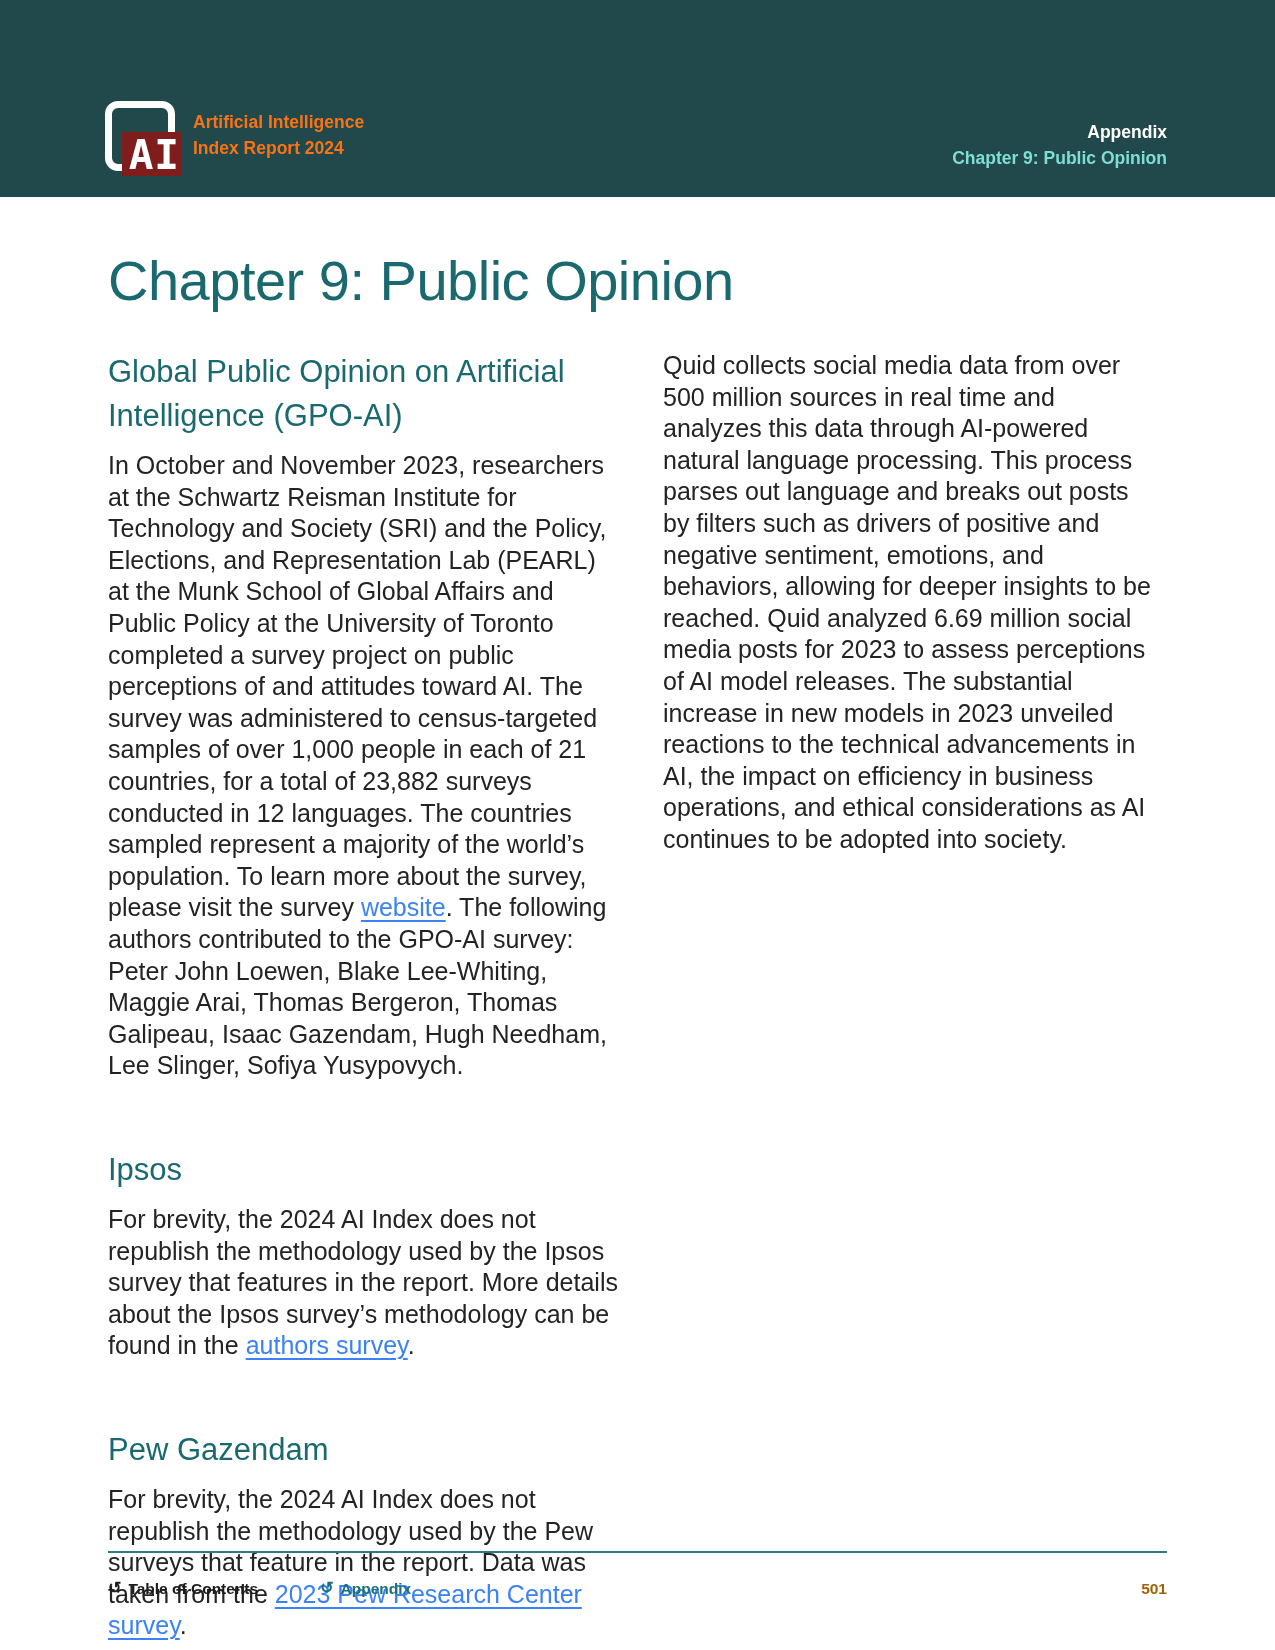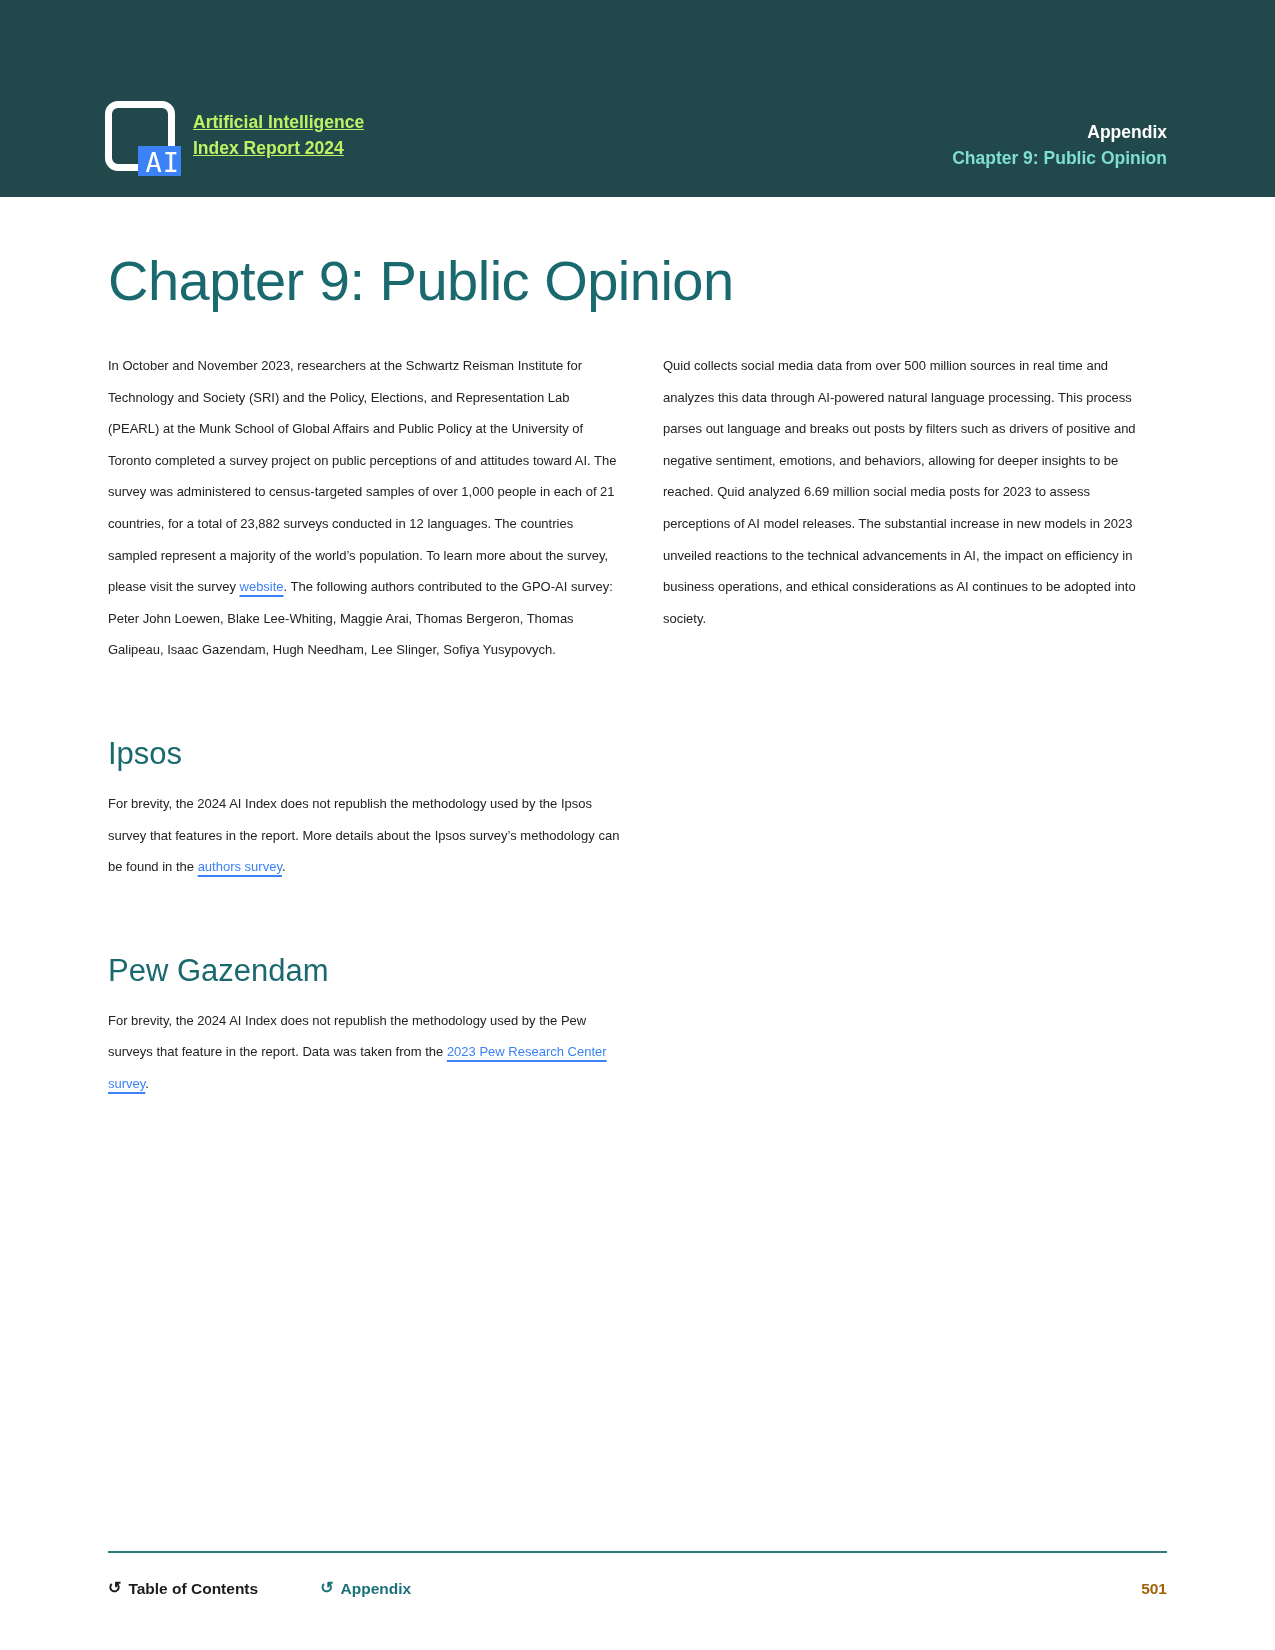--- a/index.html
+++ b/index.html
@@ -24,34 +24,33 @@
   }
   .brand { display:flex; align-items:center; gap:18px; }
   .logo { width:70px; height:70px; position:relative; flex:0 0 auto; }
   .logo-frame {
     position:absolute; inset:0;
     border:7px solid #ffffff;
     border-radius:13px;
   }
   .logo-letters {
     position:absolute; right:-6px; bottom:-5px;
-    background:#3b82f6;
+    background:#7f1d1d;
     padding:3px 1px 0 7px;
     font-family:"DejaVu Sans Mono", monospace;
-    font-weight:normal;
-    font-size:27px;
+    font-weight:bold;
+    font-size:41px;
     line-height:1;
     color:#ffffff;
     letter-spacing:1px;
   }
   .brand-text {
-    color:#bef264; font-weight:bold;
+    color:#f97316; font-weight:bold;
     font-size:17.5px; line-height:1.5;
     padding-bottom:2px;
-    text-decoration:underline;
   }
   .header-right {
     text-align:right; font-weight:bold;
     font-size:17.5px; line-height:1.5;
     color:#ffffff;
   }
   .header-right .chapter { color:#7fded4; }
 
   
   main { padding:0 108px; }
@@ -66,21 +65,21 @@
   .col-left  { width:515px; margin-right:40px; flex:0 0 auto; }
   .col-right { width:492px; flex:0 0 auto; }
   h2 {
     font-size:31px;
     font-weight:400;
     color:#19696e;
     line-height:1.42;
     margin-bottom:12px;
   }
   .col p {
-    font-size:13px;
+    font-size:25px;
     line-height:31.6px;
     color:#232323;
   }
   section + section { margin-top:66px; }
   .inline-link {
     color:#3b82f6;
     text-decoration:underline;
     text-decoration-thickness:1.5px;
     text-underline-offset:4px;
     cursor:pointer;
@@ -127,20 +126,21 @@
       <div class="chapter">Chapter 9: Public Opinion</div>
     </div>
   </header>
 
   <main>
     <h1>Chapter 9: Public Opinion</h1>
 
     <div class="columns">
       <div class="col col-left">
         <section>
+          <h2>Global Public Opinion on Artificial Intelligence (GPO-AI)</h2>
           <p>In October and November 2023, researchers at the Schwartz Reisman Institute for Technology and Society (SRI) and the Policy, Elections, and Representation Lab (PEARL) at the Munk School of Global Affairs and Public Policy at the University of Toronto completed a survey project on public perceptions of and attitudes toward AI. The survey was administered to census-targeted samples of over 1,000 people in each of 21 countries, for a total of 23,882 surveys conducted in 12 languages. The countries sampled represent a majority of the world’s population. To learn more about the survey, please visit the survey <a class="inline-link">website</a>. The following authors contributed to the GPO-AI survey: Peter John Loewen, Blake Lee-Whiting, Maggie Arai, Thomas Bergeron, Thomas Galipeau, Isaac Gazendam, Hugh Needham, Lee Slinger, Sofiya Yusypovych.</p>
         </section>
         <section>
           <h2>Ipsos</h2>
           <p>For brevity, the 2024 AI Index does not republish the methodology used by the Ipsos survey that features in the report. More details about the Ipsos survey’s methodology can be found in the <a class="inline-link">authors survey</a>.</p>
         </section>
         <section>
           <h2>Pew Gazendam</h2>
           <p>For brevity, the 2024 AI Index does not republish the methodology used by the Pew surveys that feature in the report. Data was taken from the <a class="inline-link">2023 Pew Research Center survey</a>.</p>
         </section>

